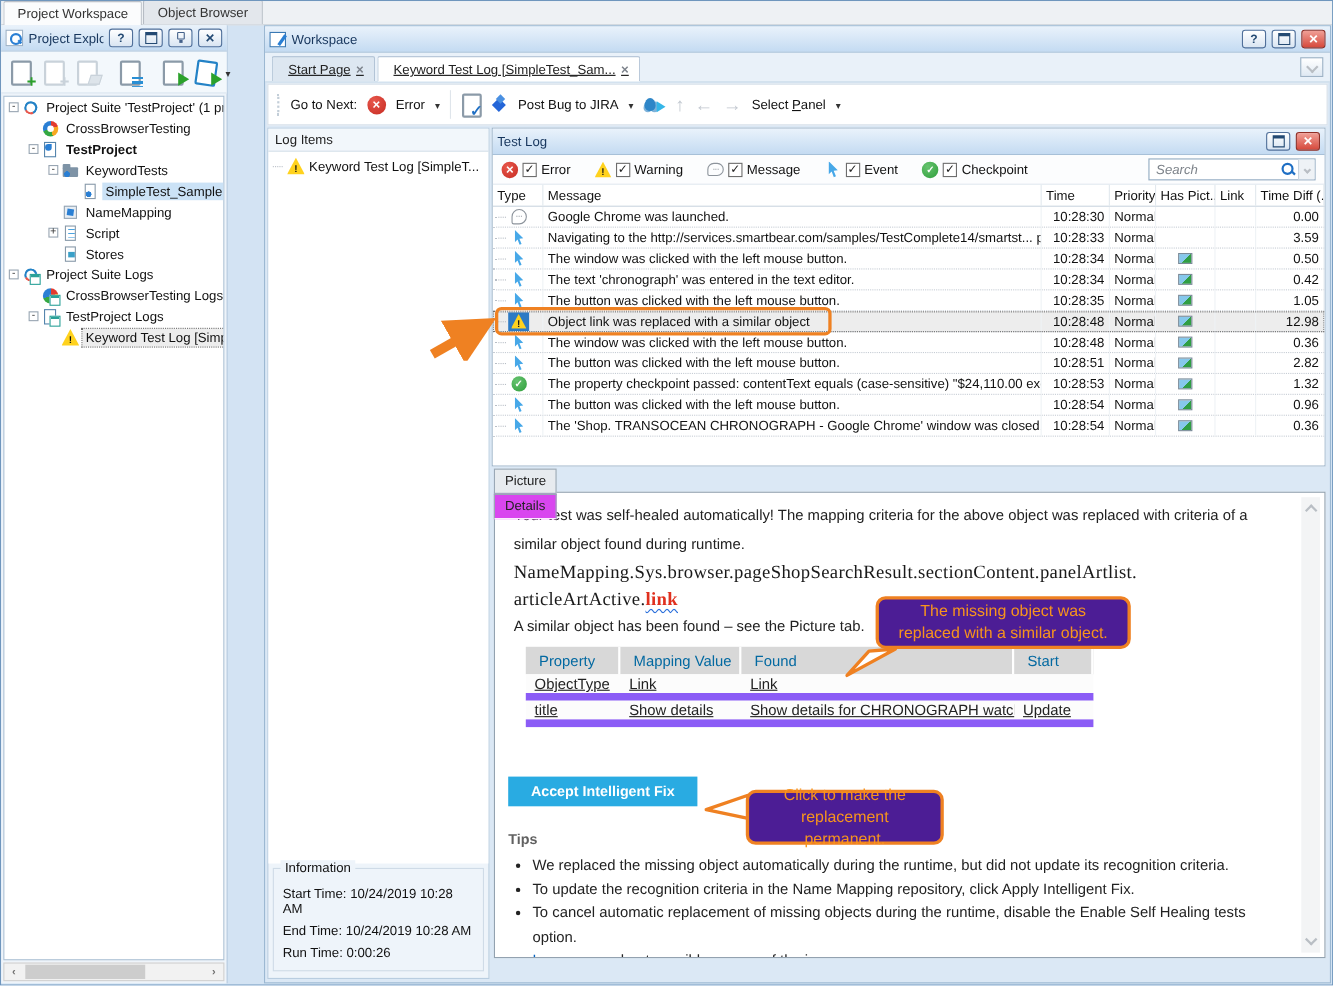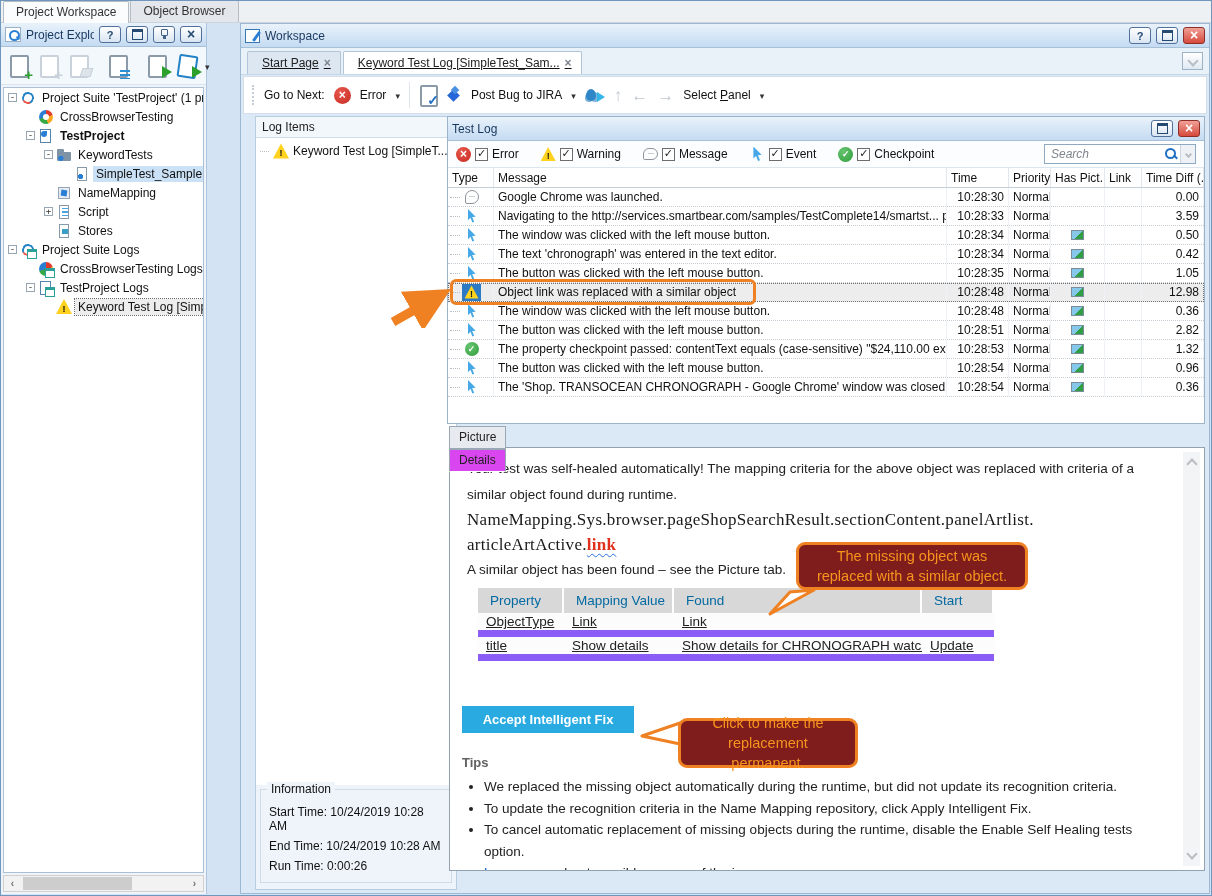--- a/index.html
+++ b/index.html
@@ -162,21 +162,21 @@
                    background: #2e86c8; border-radius: 50% 50% 50% 50% / 60% 60% 40% 40%;
                    box-shadow: -2px 2px 0 -1px #7fb3da, 4px 2px 0 -1px #7fb3da; }
   .bugfx::after { content: ""; position: absolute; right: 0; bottom: 1px; width: 0; height: 0;
                   border-left: 8px solid #35b6e8; border-top: 5px solid transparent; border-bottom: 5px solid transparent; }
   .nav { font-size: 17px; font-weight: bold; color: #c2c8d0; line-height: 1; }
   .tool-sep { width: 1px; height: 26px; background: #dfe5eb; }
   .tool-label { color: #111; }
   .mnem { text-decoration: underline; }
 
   
-  .logitems { position: absolute; left: 14px; top: 92px; width: 202px; bottom: 3px; background: #eef4fa;
+  .logitems { position: absolute; left: 2px; top: 92px; width: 202px; bottom: 3px; background: #eef4fa;
               border: 1px solid #b9cde0; display: flex; flex-direction: column; }
   .li-head { height: 21px; background: #f2f7fb; border-bottom: 1px solid #cfdbe7; display: flex;
              align-items: center; padding: 0 6px; color: #222; flex: none; }
   .li-list { flex: 1; background: #fff; overflow: hidden; padding-top: 4px; }
   .li-item { display: flex; align-items: center; gap: 4px; padding: 1px 2px 1px 4px; white-space: nowrap; overflow: hidden; }
   .li-item .stub { width: 9px; }
   .info { margin: 4px 4px 6px; border: 1px solid #cfdbe7; background: #eef4fa; position: relative;
           padding: 12px 8px 6px; flex: none; }
   .info-title { position: absolute; top: -8px; left: 6px; background: #eef4fa; padding: 0 4px; }
   .info-line { padding: 3px 0; }
@@ -230,21 +230,21 @@
              border: 1px solid #93a2b0; overflow: hidden; font-size: 13.5px; color: #222; }
   .d-scrollstrip { position: absolute; top: 4px; bottom: 4px; right: 4px; width: 17px; background: #f3f4f5;
                    display: flex; flex-direction: column; justify-content: space-between; align-items: center;
                    padding: 8px 0; }
   .d-intro { position: absolute; left: 17px; top: 8px; width: 700px; line-height: 26px; }
   .d-mono { position: absolute; left: 17px; font-family: Liberation Serif, serif; font-size: 17px;
             letter-spacing: 0.3px; color: #1a1a1a; }
   .mono1 { top: 62px; } .mono2 { top: 87px; }
   .map-link { color: #E0301E; font-weight: bold; text-decoration: underline wavy #2a6fdb 1px; text-underline-offset: 3px; }
   .d-similar { position: absolute; left: 17px; top: 114px; }
-  .callout { position: absolute; border: 3px solid #EF8122; border-radius: 9px; background: #7f1d1d; color: #F7941D;
+  .callout { position: absolute; border: 3px solid #EF8122; border-radius: 9px; background: #4c1d95; color: #F7941D;
              font-size: 14.5px; text-align: center; display: flex; align-items: center; justify-content: center;
              line-height: 20px; z-index: 3; padding: 4px 10px; }
   .callout.replaced { left: 346px; top: 94px; width: 232px; height: 48px; }
   .callout.click { left: 228px; top: 270px; width: 180px; height: 50px; }
   .tail { position: absolute; z-index: 3; }
   .pt { position: absolute; left: 28px; top: 140px; width: 516px; }
   .pt-head { display: grid; grid-template-columns: 86px 110px 248px 72px; background: #d8d8d8; height: 25px; }
   .pt-head div { display: flex; align-items: center; padding-left: 12px; color: #0369a1; border-right: 2px solid #fff; }
   .pt-row { display: grid; grid-template-columns: 86px 110px 248px 72px; height: 24px;
             border-bottom: 7px solid #8b5cf6; background: #fcfcfc; text-decoration: underline; }

